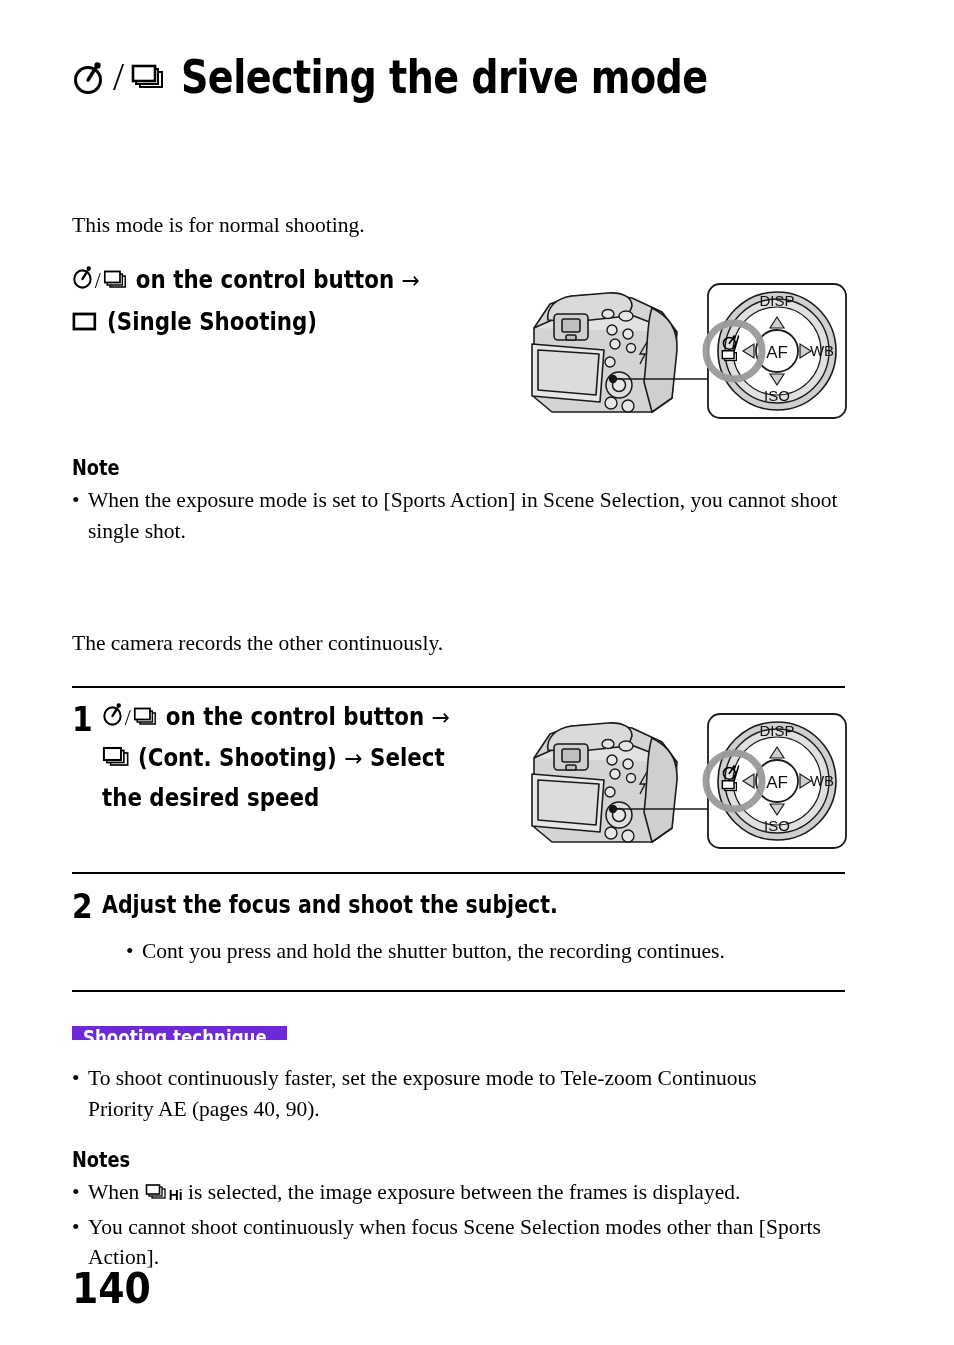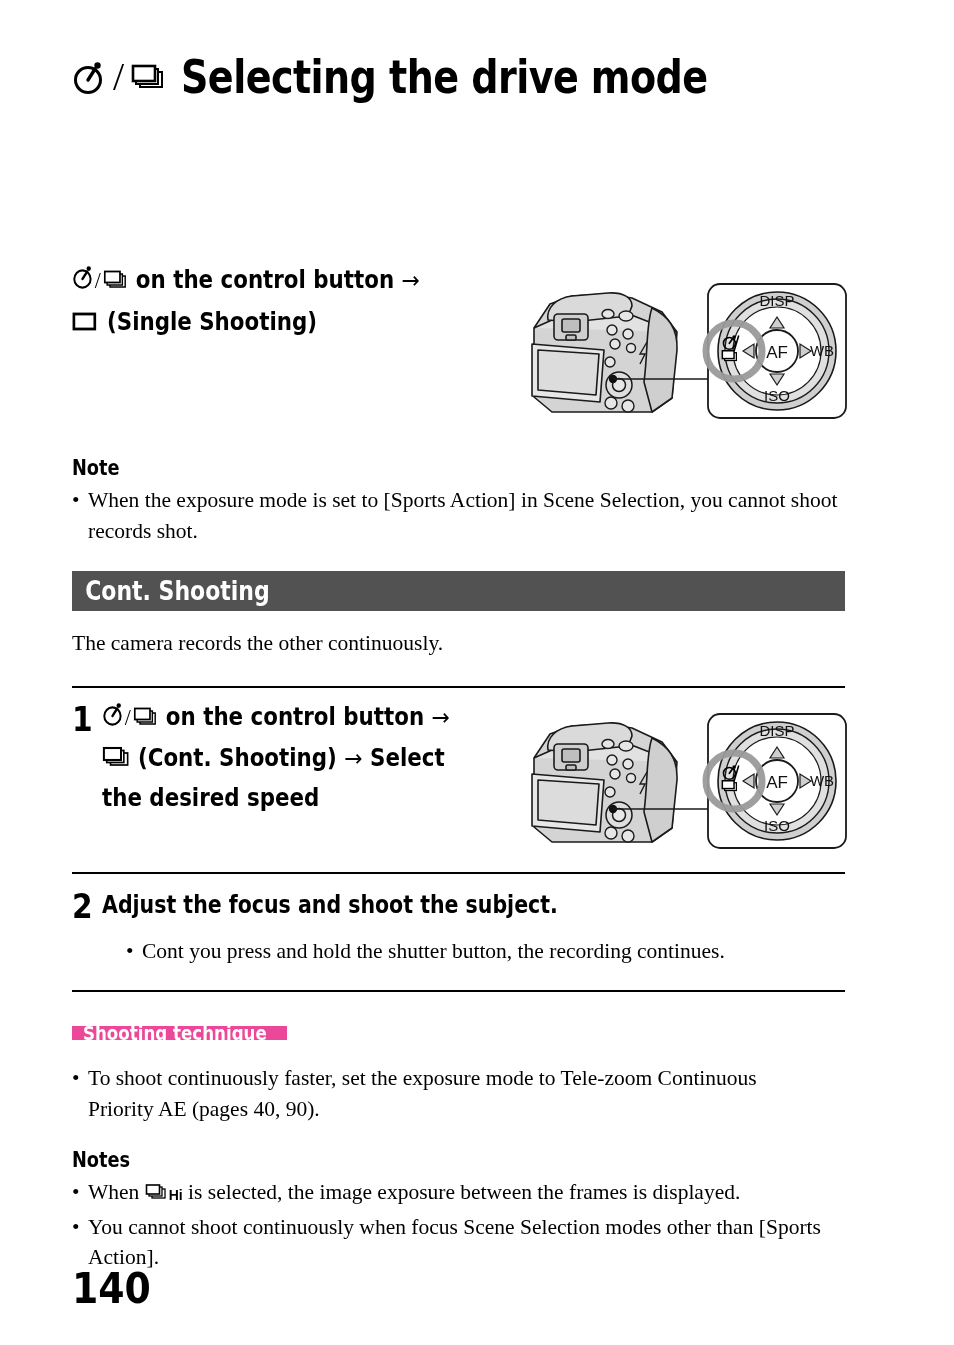--- a/index.html
+++ b/index.html
@@ -63,22 +63,22 @@
     transform:scaleX(0.94); transform-origin:left top;
   }
   .bullets { font-size:21.5px; line-height:1.42; font-family:"Liberation Serif", serif; }
   .bullet { display:flex; align-items:flex-start; }
   .bullet .dot { width:16px; flex:0 0 16px; }
   .bullet .txt { flex:1; }
 
   .rule { position:absolute; left:72px; width:773px; height:2.2px; background:#000; }
 
   .badge {
-    position:absolute; left:72px; background:#ec4899;
-    display:inline-flex; align-items:center; height:14px; padding:0 11px;
+    position:absolute; left:72px; background:#6d28d9;
+    display:inline-flex; height:14px; padding:0 11px;
   }
   .badge span {
     font-family:"Liberation Sans Narrow","DejaVu Sans Condensed","Liberation Sans", sans-serif;
     font-weight:bold; font-size:19.5px; color:#fff; white-space:nowrap;
     transform:scaleX(0.95); transform-origin:left center;
   }
 
   .pagenum {
     position:absolute; left:72px; top:1268px;
     font-family:"Liberation Sans Narrow","DejaVu Sans Condensed","Liberation Sans", sans-serif;
@@ -108,20 +108,21 @@
       <svg width="36" height="30" viewBox="0 0 36 30">
         <rect x="9" y="10" width="22" height="15" fill="none" stroke="#000" stroke-width="2"></rect>
         <rect x="5" y="7" width="22" height="15" fill="#fff" stroke="#000" stroke-width="2"></rect>
         <rect x="2" y="4" width="22" height="15" fill="#fff" stroke="#000" stroke-width="2.6"></rect>
       </svg>
     </span>
     <span class="title-text">Selecting the drive mode</span>
   </div>
 
 
+  <div class="body-p" style="top:211px; width:760px;">This mode is for normal shooting.</div>
 
   <div style="position:absolute; left:72px; top:262px; width:450px;">
     <div class="instr">
       <span class="icon-inline">
         <svg width="24" height="26" viewBox="0 0 24 26">
           <circle cx="11" cy="15" r="8.6" fill="none" stroke="#000" stroke-width="2.1"></circle>
           <path d="M11 15 L16 7.5" stroke="#000" stroke-width="2.4" stroke-linecap="round"></path>
           <circle cx="17.6" cy="4.6" r="2.3" fill="#000"></circle>
         </svg>
       </span><span style="font-family:'Liberation Serif',serif;font-weight:400;font-size:23px;">/</span><span class="icon-inline" style="margin-left:3px;">
@@ -214,28 +215,25 @@
         </g>
       </g>
     </svg>
   </div>
 
   <div style="position:absolute; left:72px; top:456px; width:775px;">
     <div class="note-head">Note</div>
     <div class="bullets" style="margin-top:5px;">
       <div class="bullet">
         <span class="dot">•</span>
-        <span class="txt">When the exposure mode is set to [Sports Action] in Scene Selection, you cannot shoot records shot.</span>
-      </div>
-    </div>
-  </div>
-
-  <div class="sec-bar" style="top:571px;">
-    <span>Cont. Shooting</span>
-  </div>
+        <span class="txt">When the exposure mode is set to [Sports Action] in Scene Selection, you cannot shoot single shot.</span>
+      </div>
+    </div>
+  </div>
+
 
   <div class="body-p" style="top:629px; width:760px;">The camera records the other continuously.</div>
 
   <div class="rule" style="top:686px;"></div>
 
   <div style="position:absolute; left:72px; top:699px; width:450px; display:flex;">
     <div class="stepnum" style="width:30px; flex:0 0 30px; padding-top:4px;">1</div>
     <div style="flex:1;">
       <div class="instr">
         <span class="icon-inline">

